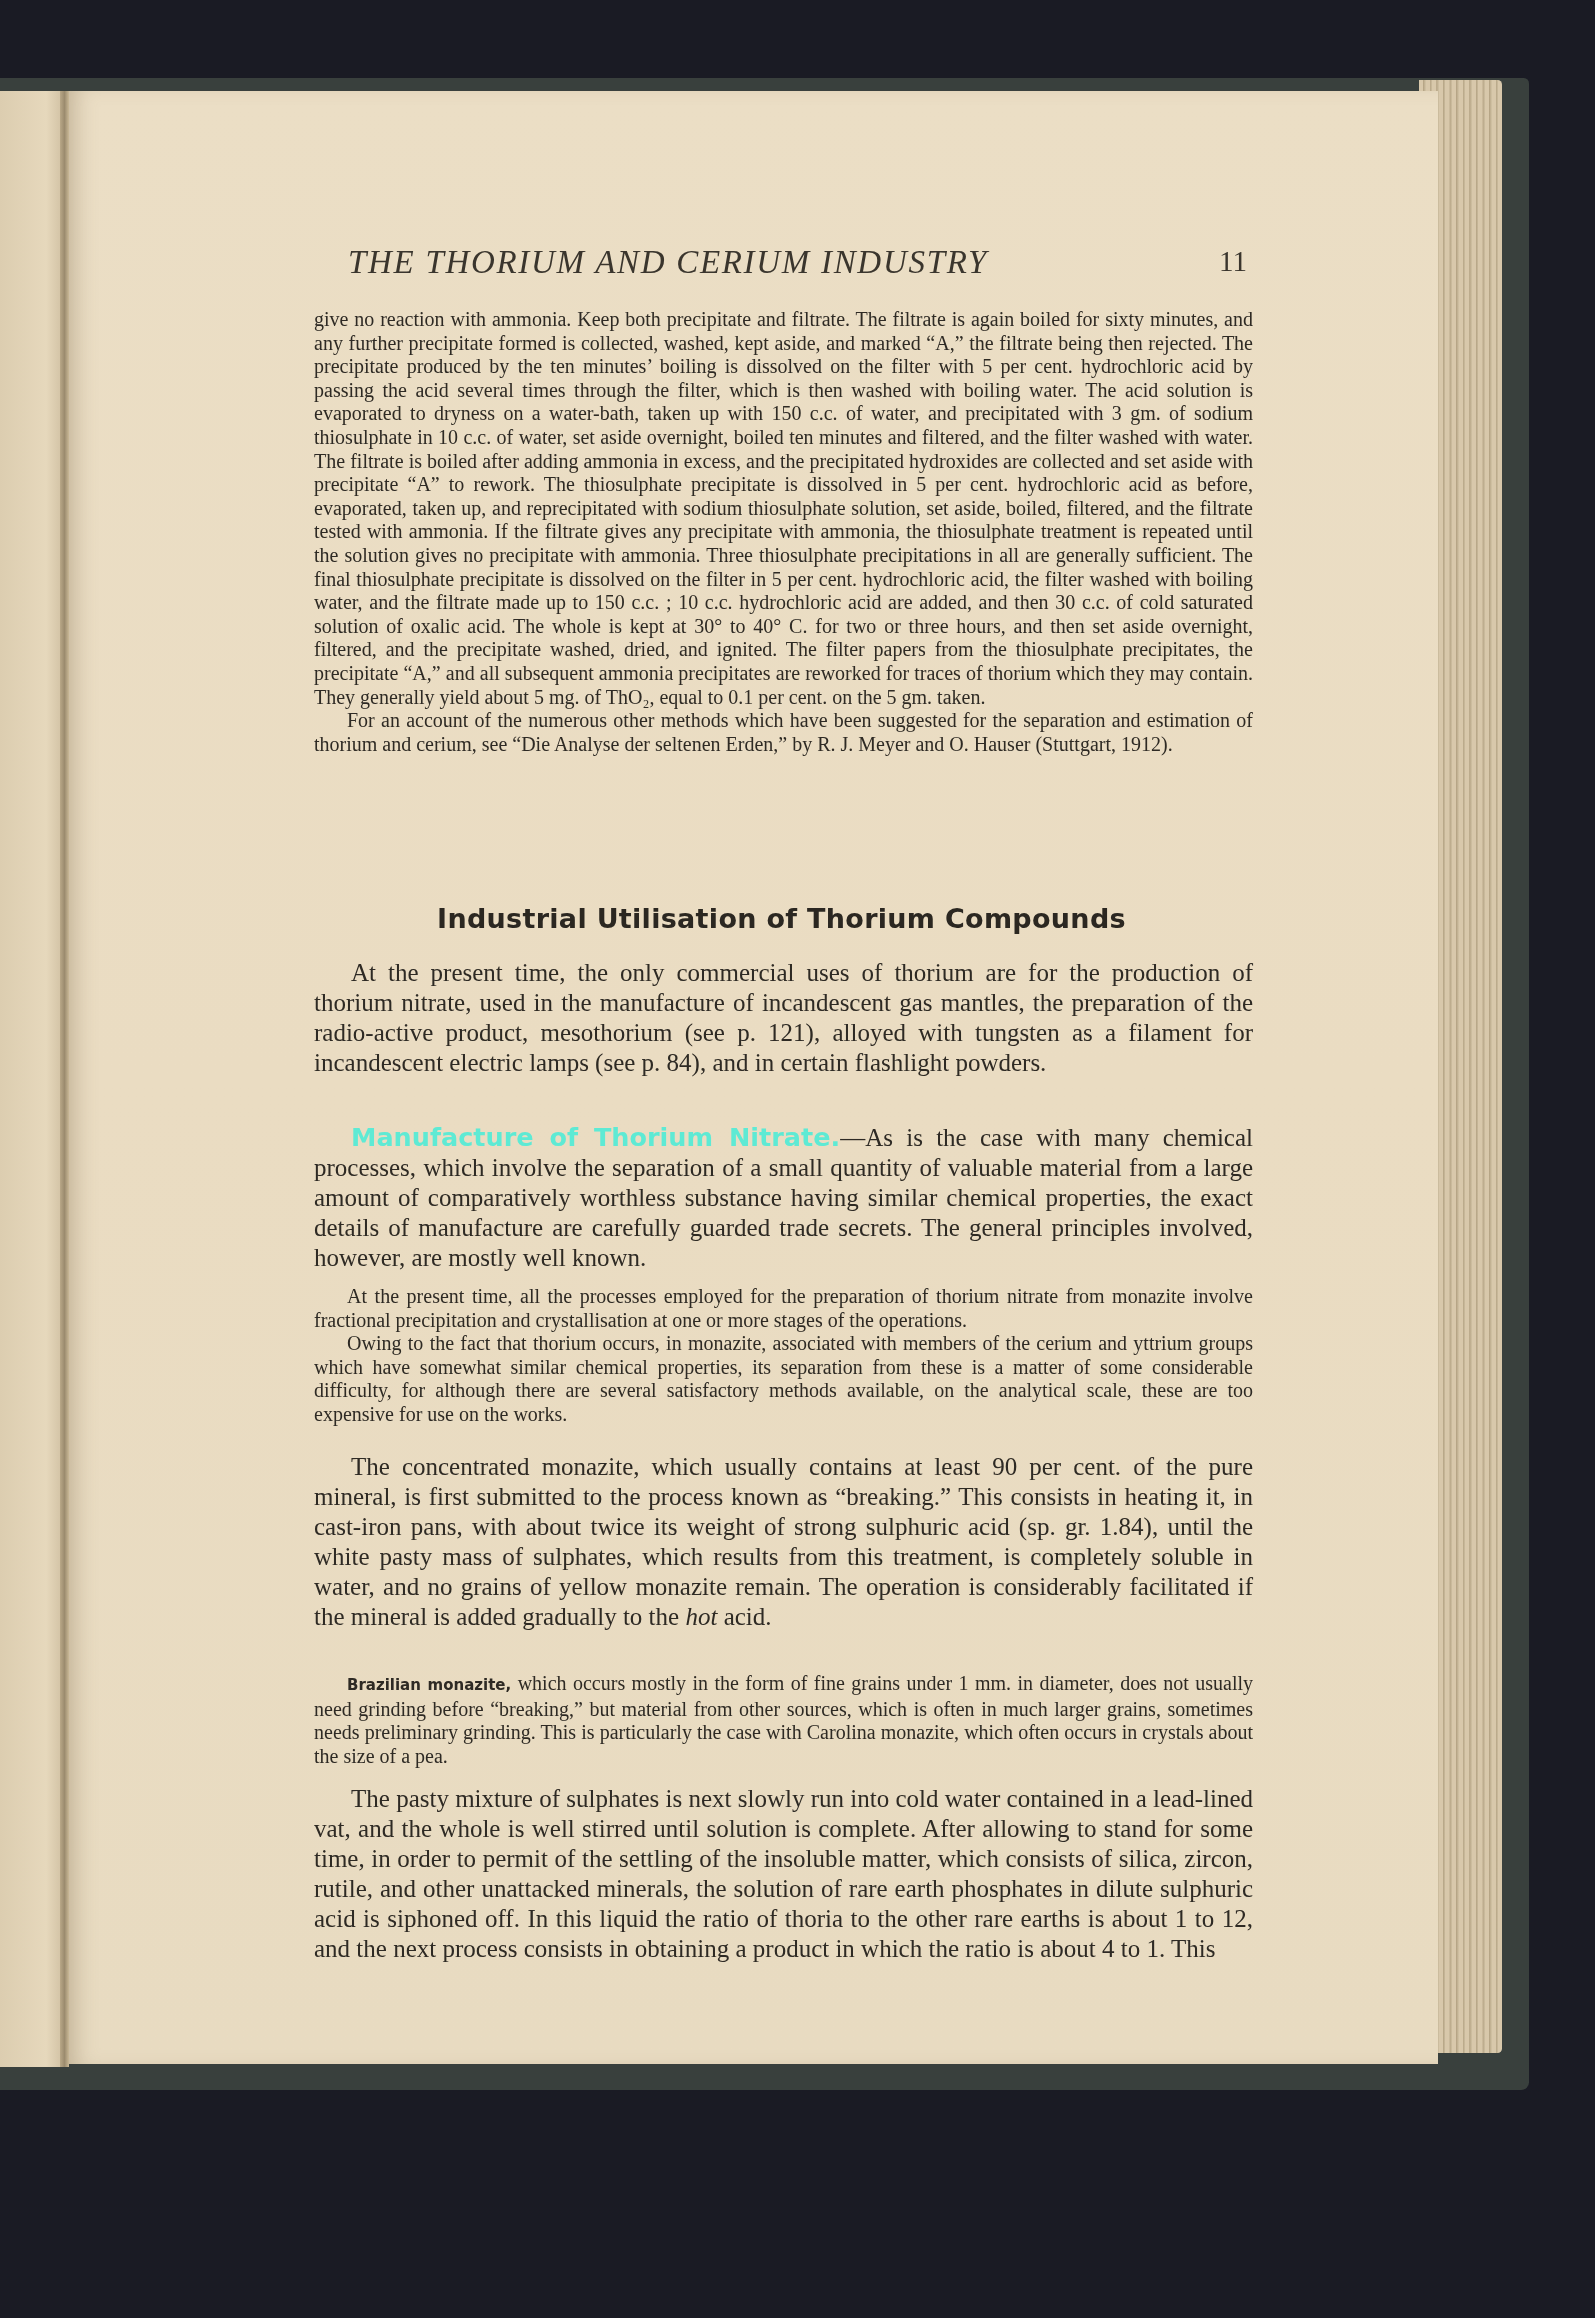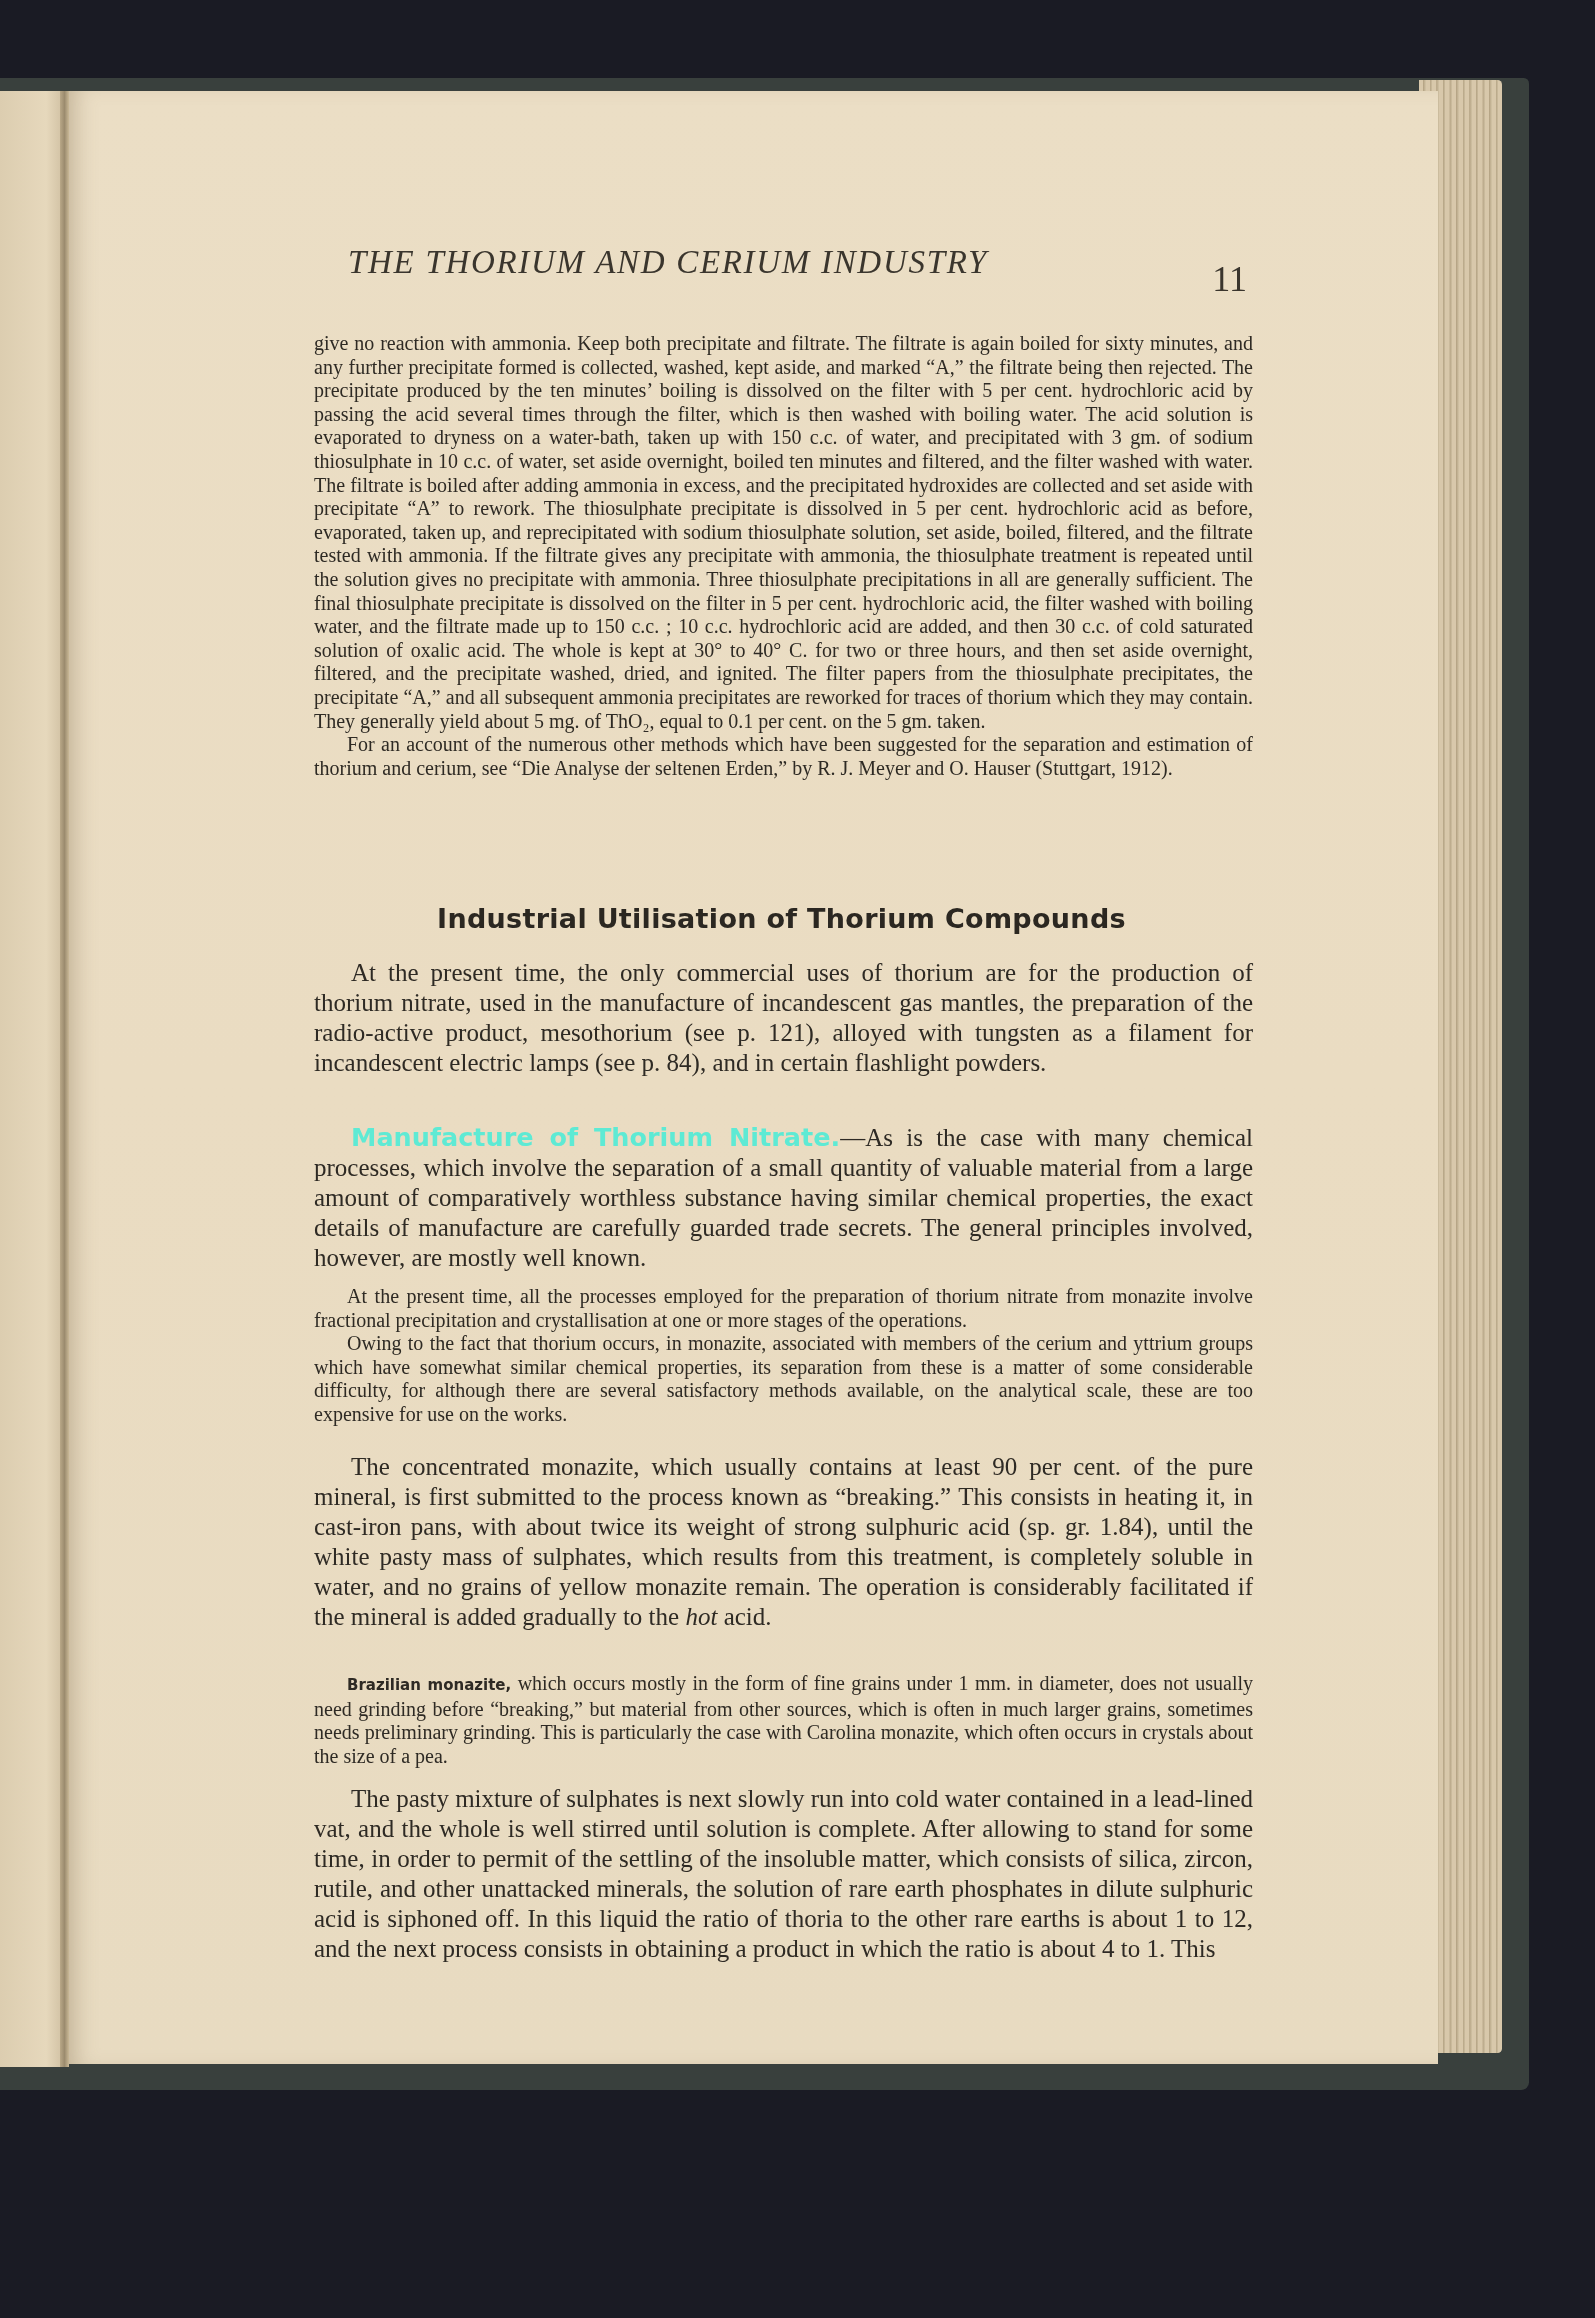--- a/index.html
+++ b/index.html
@@ -34,28 +34,28 @@
     box-shadow: inset 16.6px 0 22px -11px rgba(120,100,70,0.35);
   }
   .running-head {
     position: absolute; left: 344px; top: 244px; width: 903px; height: 44px;
   }
   .running-title {
     position: absolute; left: 4px; top: 0;
     font-style: italic; font-size: 33px; letter-spacing: 1.7px; color: #3a352d;
   }
   .page-number {
-    position: absolute; right: 0; top: 14px; font-size: 36px; color: #3a352d;
+    position: absolute; right: 0; top: 1px; font-size: 29px; color: #3a352d;
   }
   .small {
     font-size: 20px; line-height: 23.6px; text-align: justify; margin: 0;
   }
   .small p { margin: 0; text-indent: 0; }
   .small p.ind { text-indent: 33px; }
-  .block1 { position: absolute; left: 314px; top: 308px; width: 939px; margin-top: 24px; }
+  .block1 { position: absolute; left: 314px; top: 308px; width: 939px; }
   .heading-main {
     position: absolute; left: 388px; top: 903px; width: 787px; text-align: center;
     font-family: "DejaVu Sans", sans-serif; font-weight: bold; font-size: 27px; color: #2b2721;
     letter-spacing: 0.3px;
   }
   .large {
     font-size: 25px; line-height: 30px; text-align: justify; margin: 0;
   }
   .large p { margin: 0; text-indent: 37px; }
   .block2 { position: absolute; left: 314px; top: 958px; width: 939px; }

